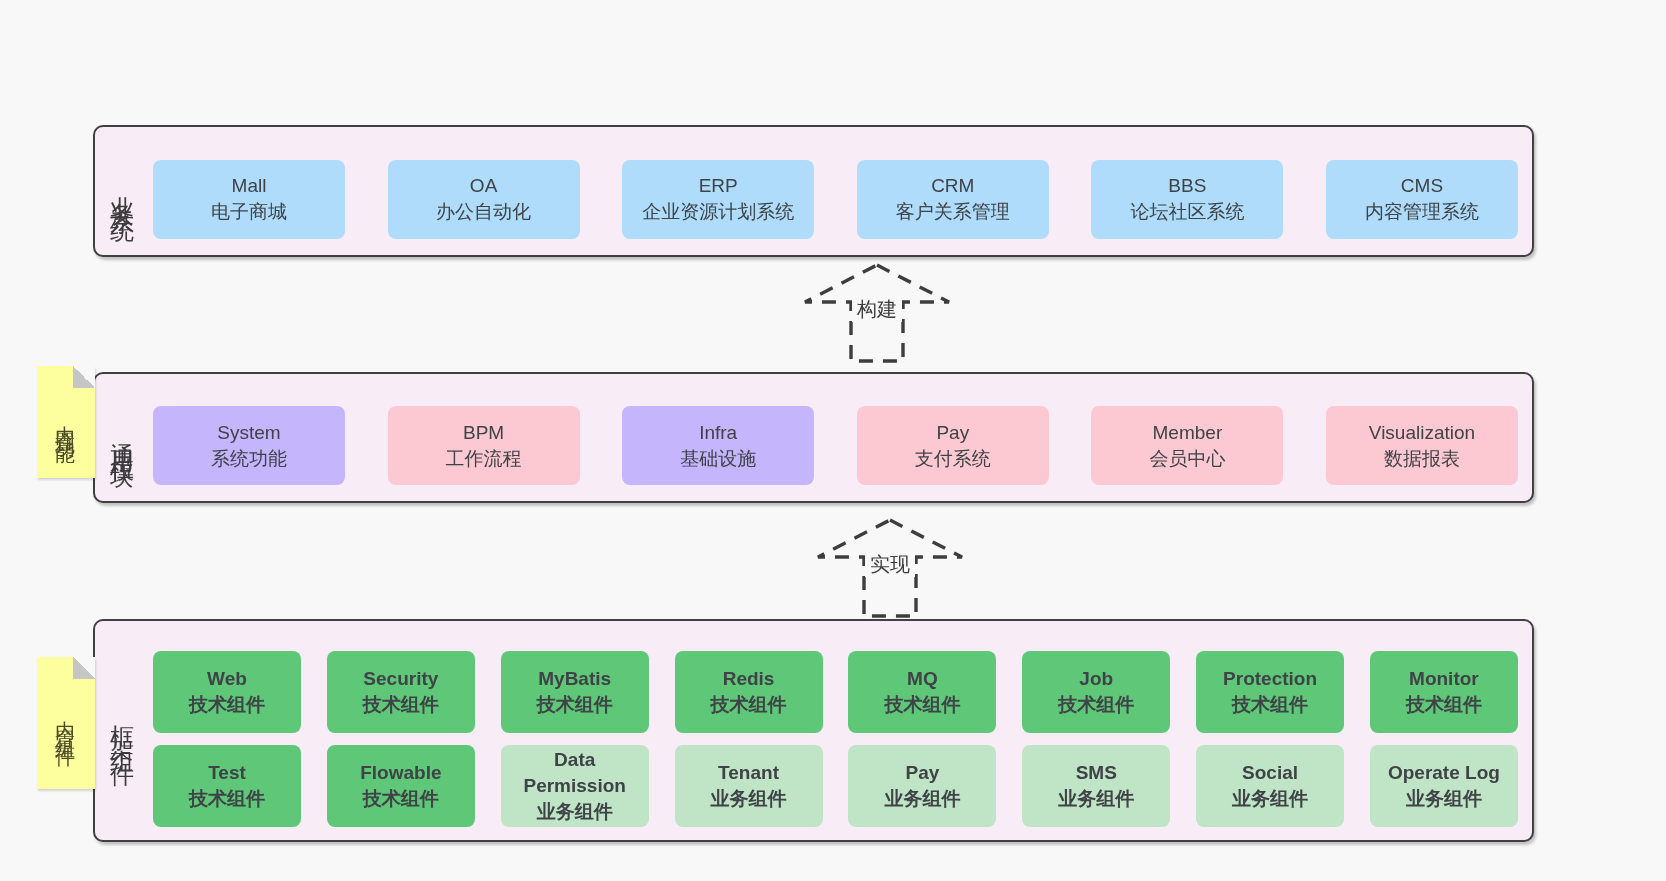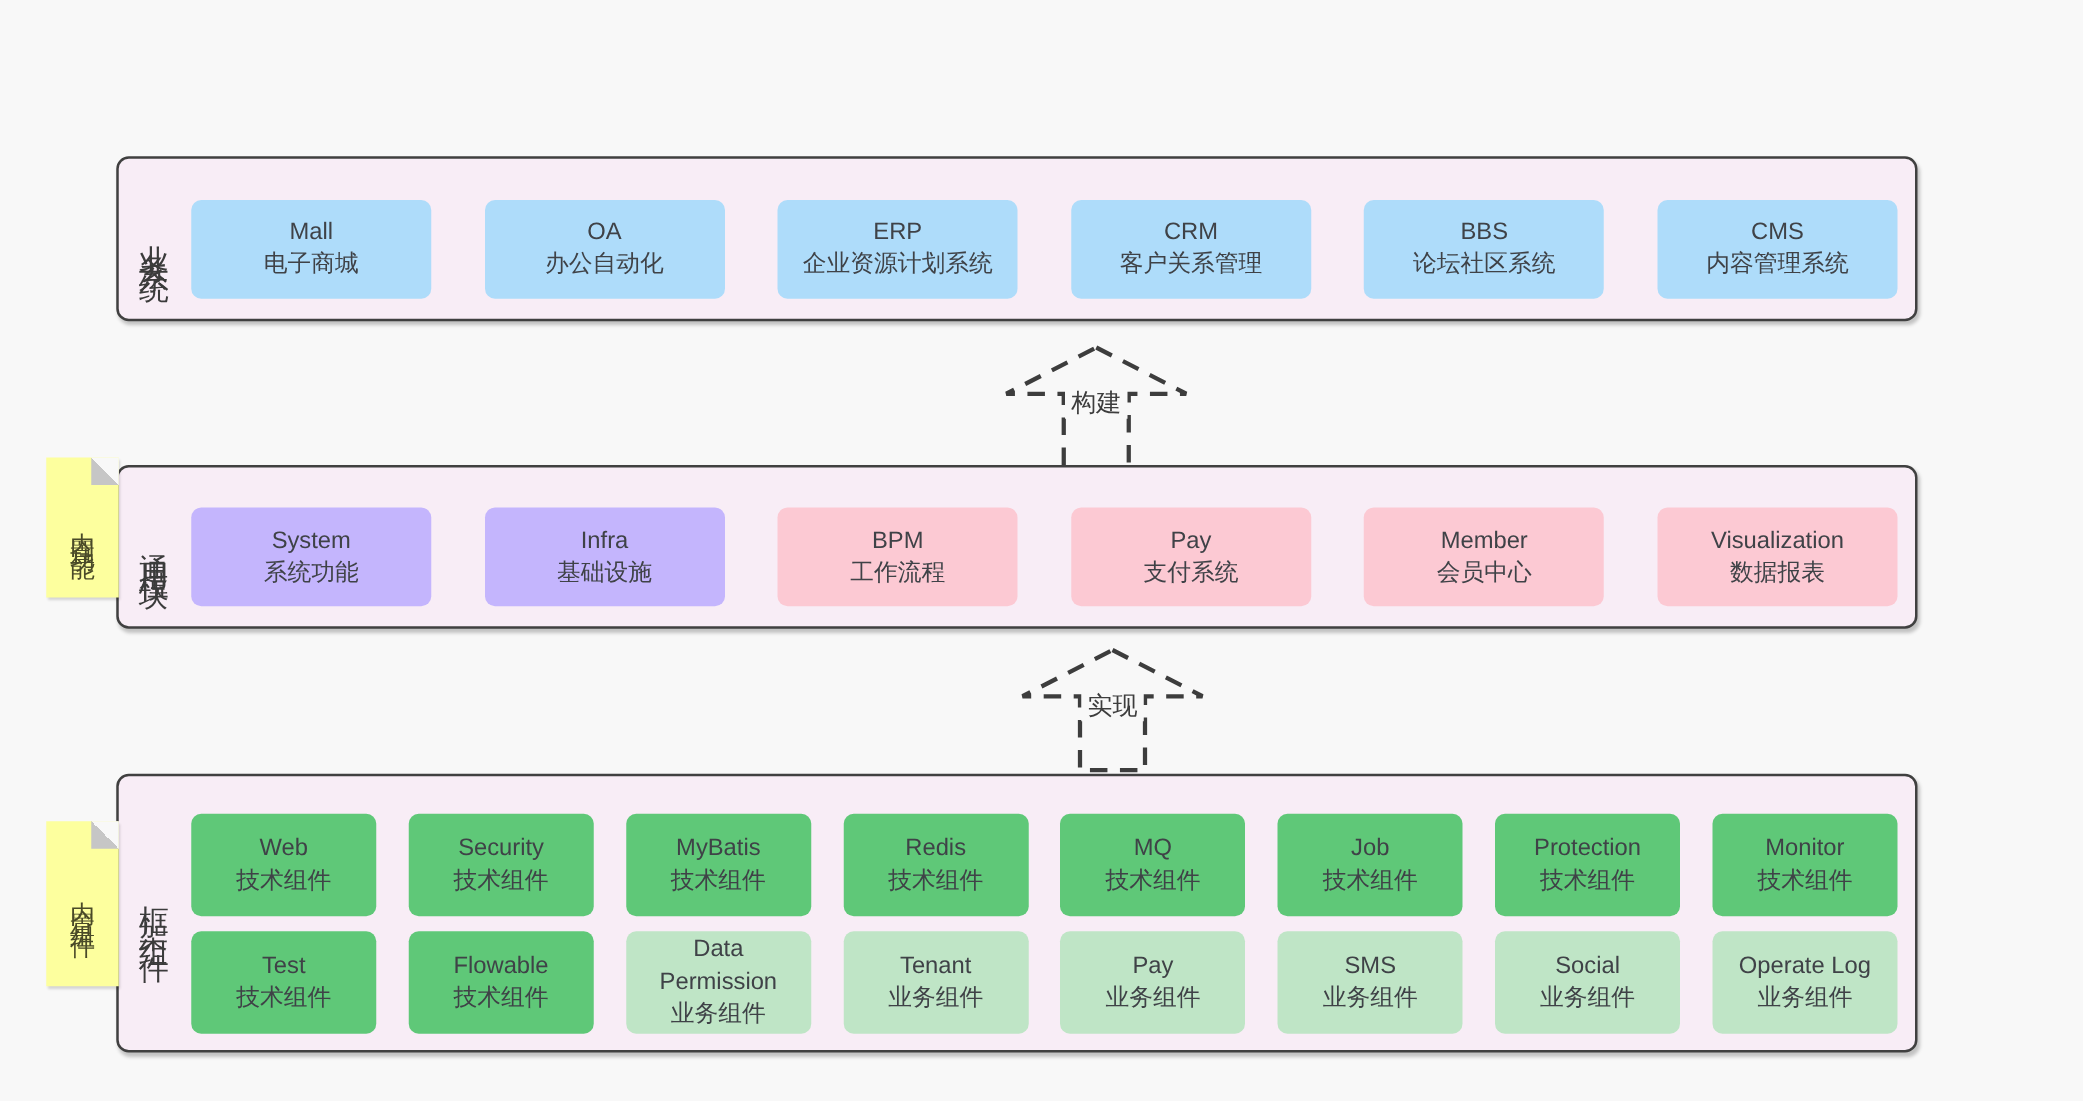--- a/index.html
+++ b/index.html
@@ -23,21 +23,21 @@
     writing-mode:vertical-rl;text-orientation:upright;
     font-size:24px;color:#3b3b3b;
   }
   #band-business .band-label,#band-modules .band-label{letter-spacing:7px;}
   #band-components .band-label{letter-spacing:13px;}
   .band-boxes{
     flex:1;display:flex;align-items:center;justify-content:space-between;
     padding:16px 14px 0 4px;
   }
   .band-boxes.two-rows{
-    flex-direction:column;justify-content:center;align-items:stretch;gap:12px;
+    flex-direction:column;justify-content:center;align-items:stretch;gap:12px;font-weight:bold;
   }
   .row{display:flex;justify-content:space-between;align-items:center;}
   .box{
     box-sizing:border-box;border-radius:8px;
     display:flex;flex-direction:column;align-items:center;justify-content:center;
     text-align:center;font-size:19px;line-height:26px;color:#3f4247;
     padding:2px 16px;
   }
   .wide{width:192px;height:79px;flex:0 0 auto;}
   .narrow{width:148px;height:82px;flex:0 0 auto;}
@@ -53,21 +53,21 @@
     font-size:20px;color:#4a4a28;z-index:5;
     box-shadow:1px 2px 2px rgba(0,0,0,.15);
   }
   #note-modules{left:37px;top:366px;height:112px;letter-spacing:6px;}
   #note-components{left:37px;top:657px;height:132px;letter-spacing:9px;}
   .sticky::before{
     content:'';position:absolute;top:0;right:0;width:22px;height:22px;
     background:linear-gradient(to bottom left,#f8f8f8 0 50%,#c6c6c6 50% 100%);
   }
   .arrow{position:absolute;}
-  #arrow-build{left:797px;top:275px;text-decoration:underline;}
+  #arrow-build{left:797px;top:262px;text-decoration:underline;}
   #arrow-implement{left:810px;top:517px;}
 </style>
 </head>
 <body>
 
 <div class="band" id="band-business">
   <div class="band-label">业务系统</div>
   <div class="band-boxes">
     <div class="box wide blue">
       <div class="t">Mall</div>
@@ -105,27 +105,27 @@
 </div>
 
 <div class="sticky" id="note-modules">内置功能</div>
 <div class="band" id="band-modules">
   <div class="band-label">通用模块</div>
   <div class="band-boxes">
     <div class="box wide red">
       <div class="t">System</div>
       <div class="s">系统功能</div>
     </div>
+    <div class="box wide pink">
+      <div class="t">BPM</div>
+      <div class="s">工作流程</div>
+    </div>
     <div class="box wide red">
       <div class="t">Infra</div>
       <div class="s">基础设施</div>
-    </div>
-    <div class="box wide pink">
-      <div class="t">BPM</div>
-      <div class="s">工作流程</div>
     </div>
     <div class="box wide pink">
       <div class="t">Pay</div>
       <div class="s">支付系统</div>
     </div>
     <div class="box wide pink">
       <div class="t">Member</div>
       <div class="s">会员中心</div>
     </div>
     <div class="box wide pink">

